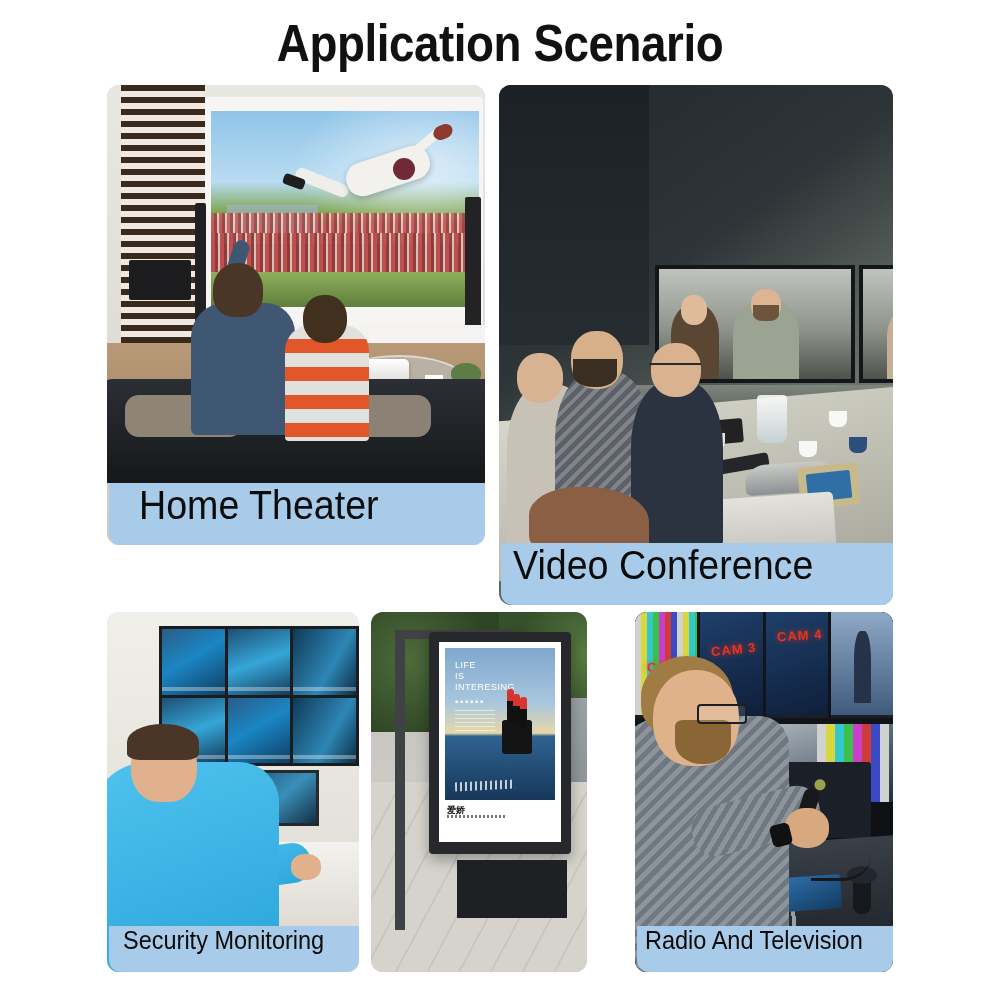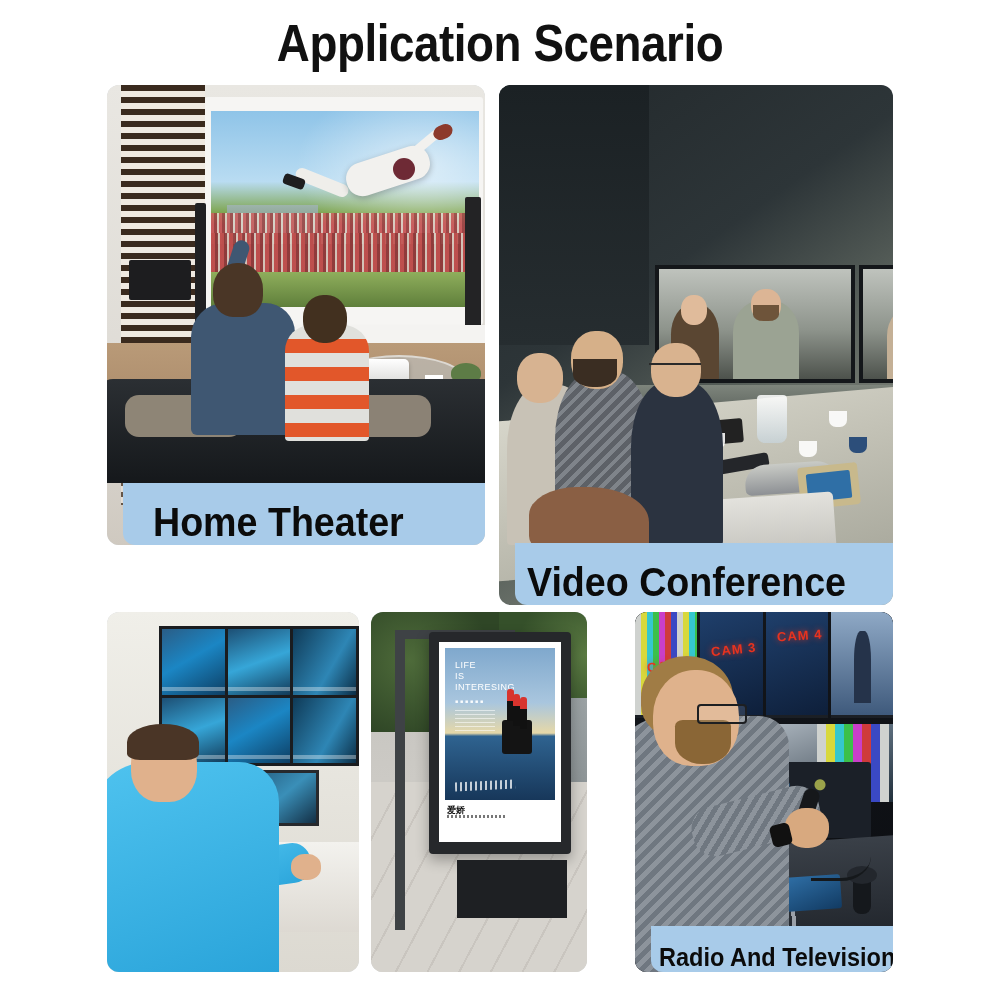--- a/index.html
+++ b/index.html
@@ -40,28 +40,28 @@
     background: #cfd4d8;
     box-shadow: 0 0 0 0 rgba(0,0,0,0);
   }
   .scene {
     position: absolute;
     inset: 0;
     overflow: hidden;
   }
   .caption {
     position: absolute;
-    left: 16px;
+    left: 2px;
     bottom: 0;
     width: 100%;
     background: #a8cbe9;
     color: #0b0b0b;
-    font-weight: 700;
+    font-weight: 400;
     display: flex;
-    align-items: flex-end;
+    align-items: flex-start;
     box-sizing: border-box;
     border-bottom-left-radius: 12px;
     border-bottom-right-radius: 12px;
     z-index: 40;
   }
   .caption span {
     transform: scaleX(0.94);
     transform-origin: left center;
     white-space: nowrap;
   }
@@ -394,20 +394,23 @@
       </div>
     <div class="sec-desk"></div>
     <div class="sec-kbd"></div>
     <div class="sec-joy"></div>
     <div class="sec-man-arm"></div>
     <div class="sec-hand"></div>
     <div class="sec-man-body"></div>
     <div class="sec-man-head"></div>
     <div class="sec-man-hair"></div>
   </div>
+  <div class="caption">
+    <span>Security Monitoring</span>
+  </div>
 </div>
 
 <div class="card" id="card-outdoor">
   <div class="scene">
     <div class="out-bg"></div>
     <div class="out-trees"></div>
     <div class="out-trees2"></div>
     <div class="out-road"></div>
     <div class="out-traffic"></div>
     <div class="out-sidewalk"></div>

